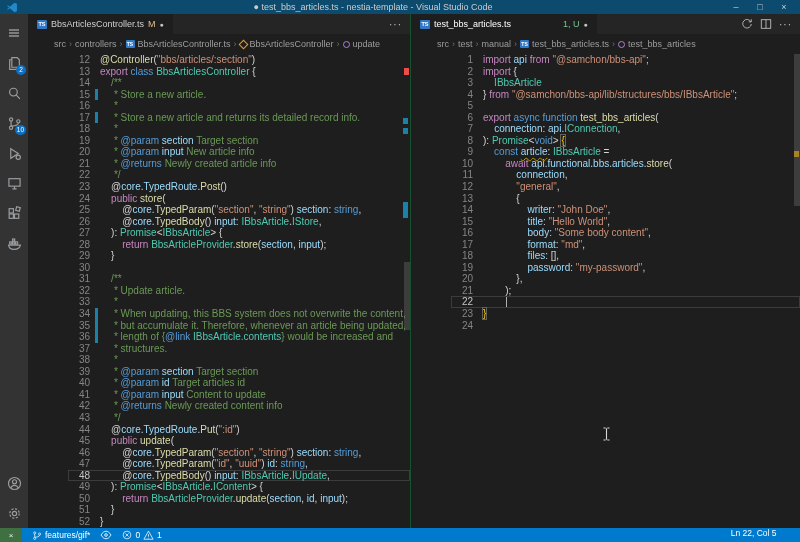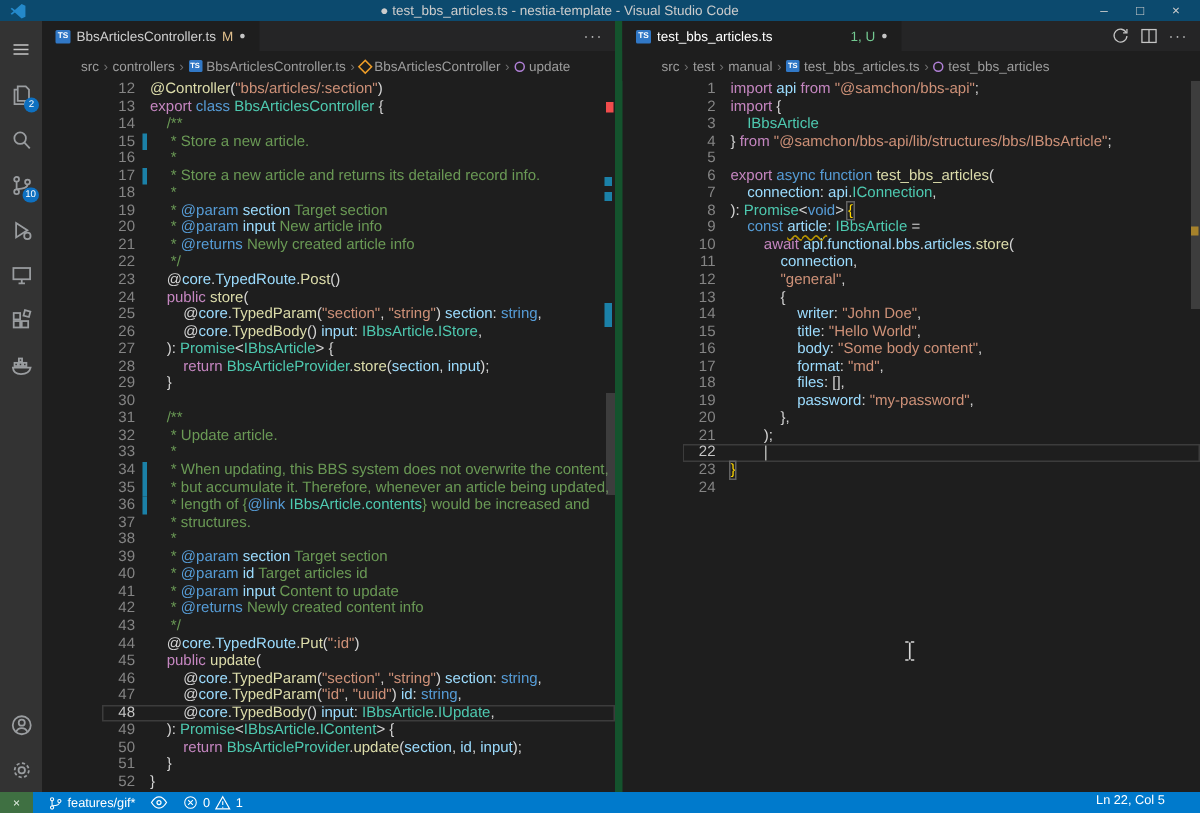--- a/index.html
+++ b/index.html
@@ -23,21 +23,21 @@
              align-items:center; justify-content:center; }
   .ab-item svg { stroke:#9a9da0; fill:none; stroke-width:1.1; }
   .ab-spacer { flex:1; }
   .badge { position:absolute; right:2px; bottom:3px; min-width:10px; height:10px;
            border-radius:5px; background:#0e70c0; color:#fff; font-size:6.5px;
            line-height:10px; text-align:center; padding:0 2px; }
 
   .editors { flex:1; display:flex; min-width:0; }
   .group { display:flex; flex-direction:column; min-width:0; }
   .group-left { width:382px; flex:none; }
-  .group-right { flex:1; border-left:5px solid #14532d; }
+  .group-right { flex:1; border-left:1px solid #14532d; }
 
   .tabs { height:20px; background:#252526; display:flex; align-items:stretch;
           font-size:9px; flex:none; }
   .tab { background:#1e1e1e; display:flex; align-items:center; gap:4px;
          padding:0 9px; color:#cfcfcf; border-right:1px solid #252526; }
   .tab-label { white-space:nowrap; }
   .deco-mod { color:#e2c08d; }
   .deco-untracked { color:#73c991;margin-left:48px; }
   .tab-dirty { color:#c5c5c5; font-size:7px; }
   .ts-ic { background:#3178c6; color:#fff; font-size:5.5px; font-weight:bold;

